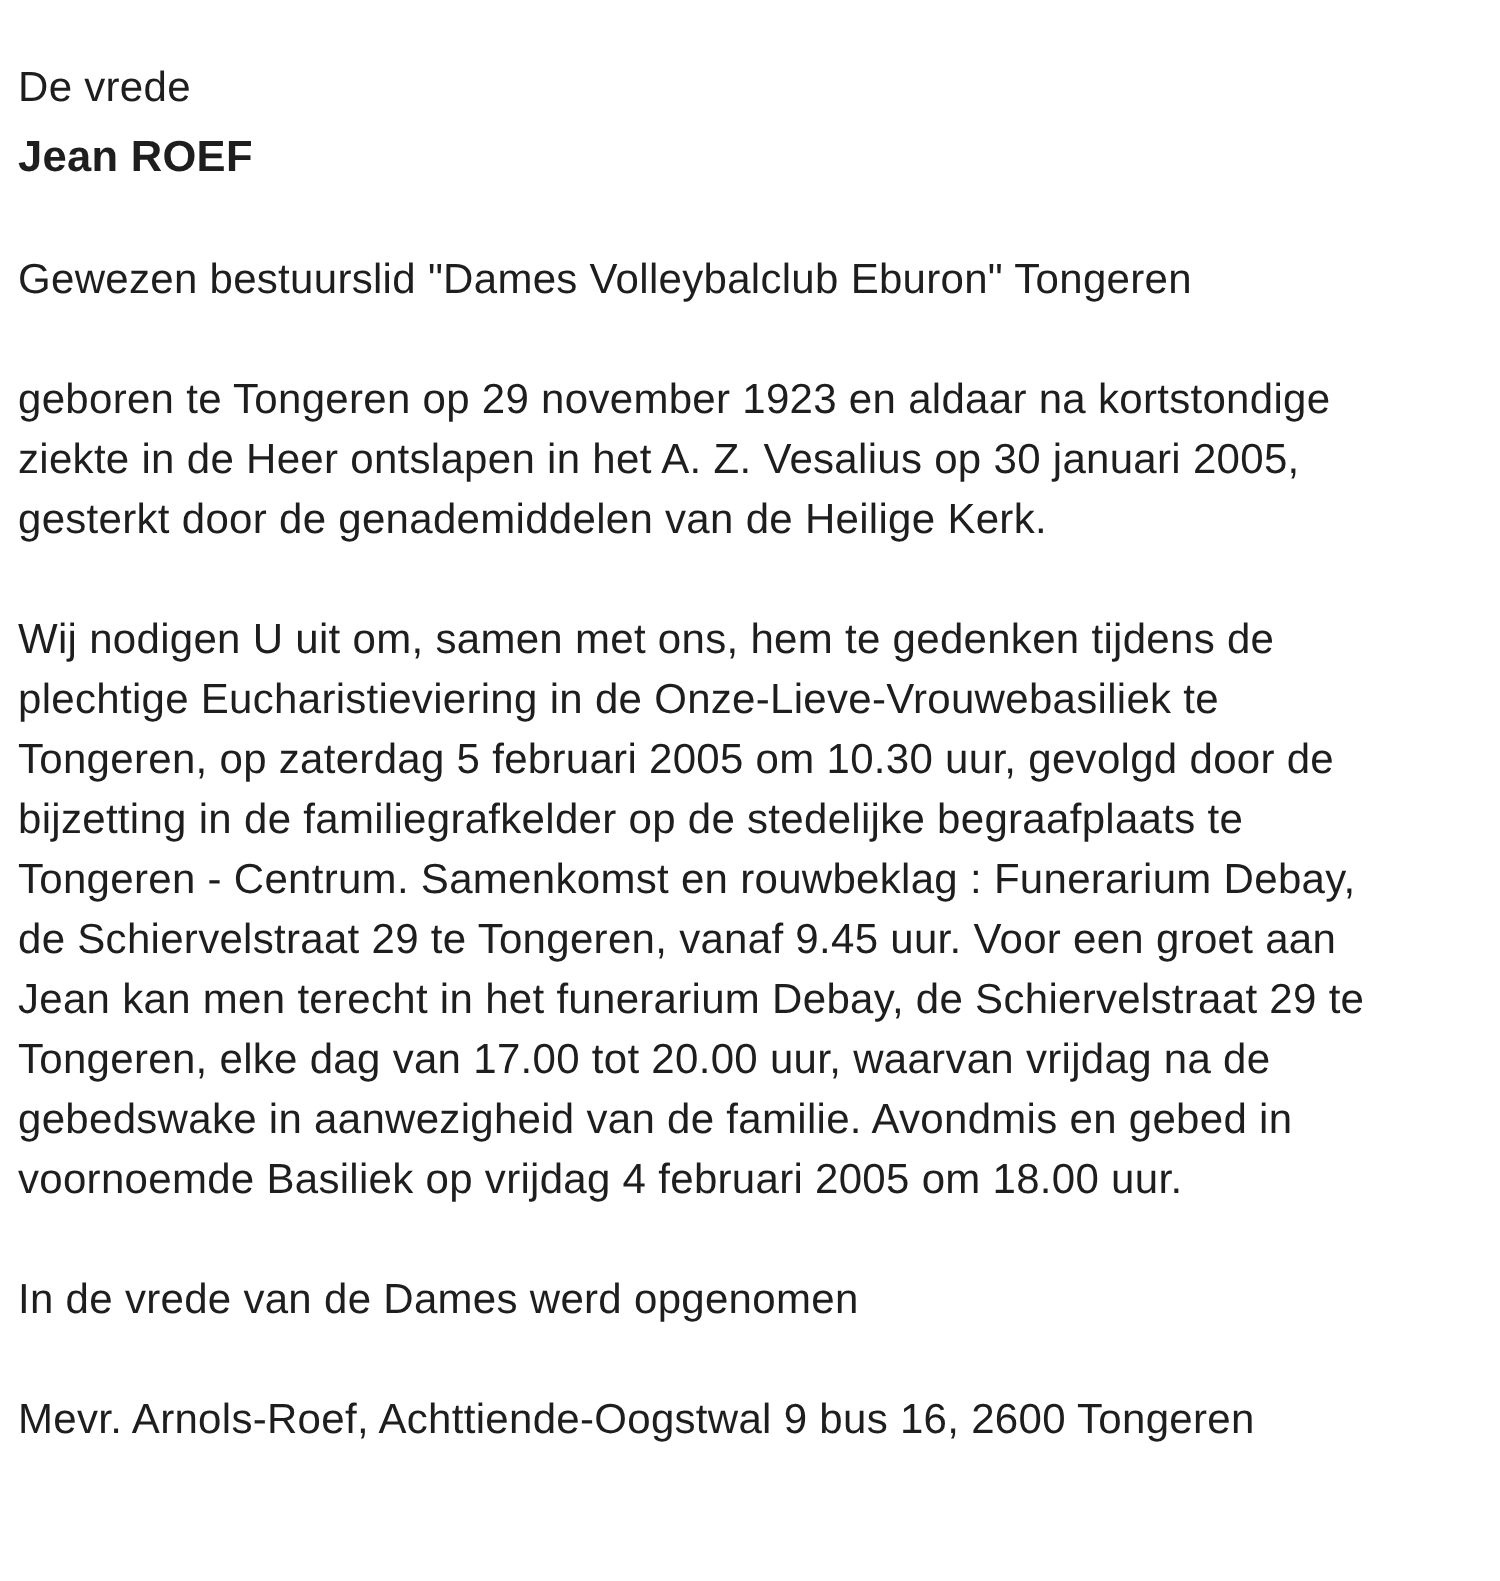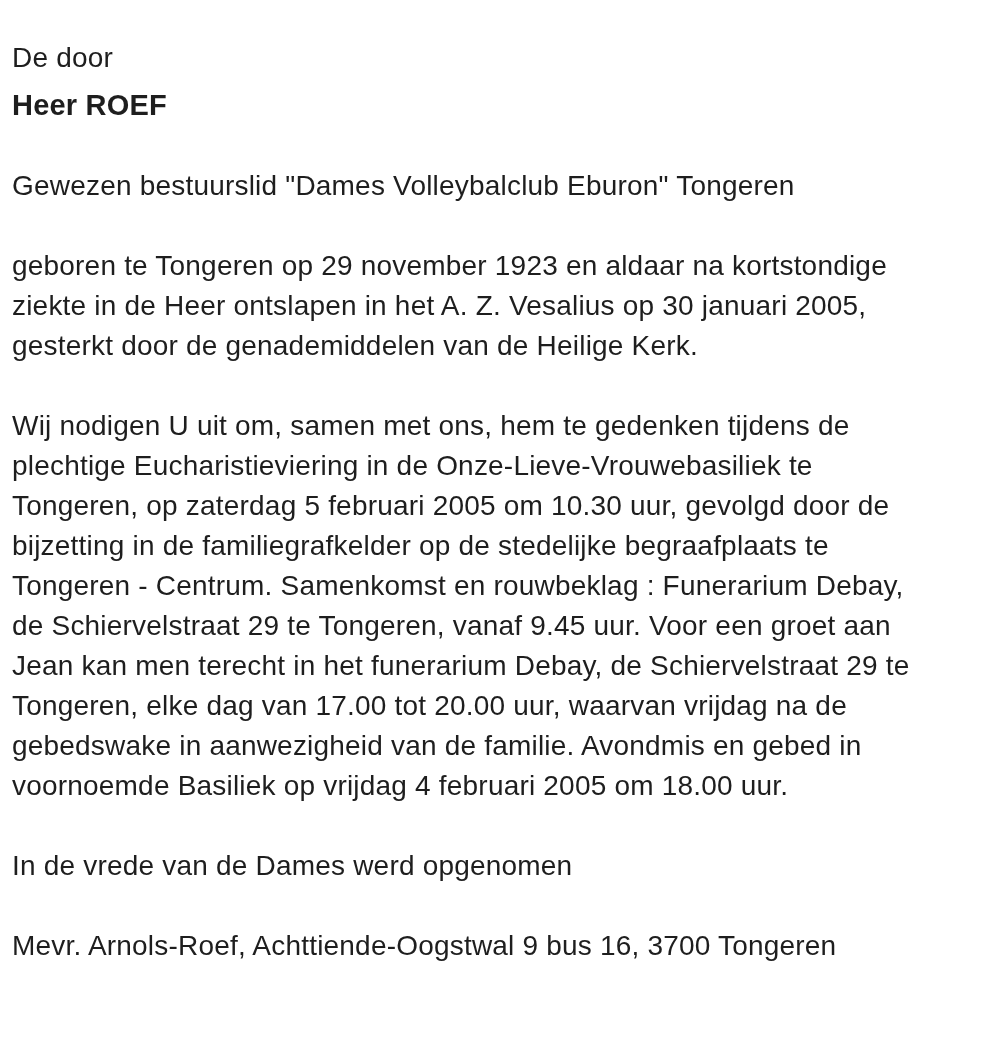--- a/index.html
+++ b/index.html
@@ -32,27 +32,27 @@
     margin-top: 6px !important;
   }
   .block {
     margin-top: 40px !important;
   }
 </style>
 </head>
 <body>
 
 <main class="notice">
-  <p>De door</p>
+  <p>De vrede</p>
 
-  <p class="name">Heer ROEF</p>
+  <p class="name">Jean ROEF</p>
 
   <p class="block">Gewezen bestuurslid "Dames Volleybalclub Eburon" Tongeren</p>
 
   <p class="block">geboren te Tongeren op 29 november 1923 en aldaar na kortstondige<br>ziekte in de Heer ontslapen in het A. Z. Vesalius op 30 januari 2005,<br>gesterkt door de genademiddelen van de Heilige Kerk.</p>
 
   <p class="block">Wij nodigen U uit om, samen met ons, hem te gedenken tijdens de<br>plechtige Eucharistieviering in de Onze-Lieve-Vrouwebasiliek te<br>Tongeren, op zaterdag 5 februari 2005 om 10.30 uur, gevolgd door de<br>bijzetting in de familiegrafkelder op de stedelijke begraafplaats te<br>Tongeren - Centrum. Samenkomst en rouwbeklag : Funerarium Debay,<br>de Schiervelstraat 29 te Tongeren, vanaf 9.45 uur. Voor een groet aan<br>Jean kan men terecht in het funerarium Debay, de Schiervelstraat 29 te<br>Tongeren, elke dag van 17.00 tot 20.00 uur, waarvan vrijdag na de<br>gebedswake in aanwezigheid van de familie. Avondmis en gebed in<br>voornoemde Basiliek op vrijdag 4 februari 2005 om 18.00 uur.</p>
 
   <p class="block">In de vrede van de Dames werd opgenomen</p>
 
-  <p class="block">Mevr. Arnols-Roef, Achttiende-Oogstwal 9 bus 16, 3700 Tongeren</p>
+  <p class="block">Mevr. Arnols-Roef, Achttiende-Oogstwal 9 bus 16, 2600 Tongeren</p>
 
 </main>
 
 </body></html>

